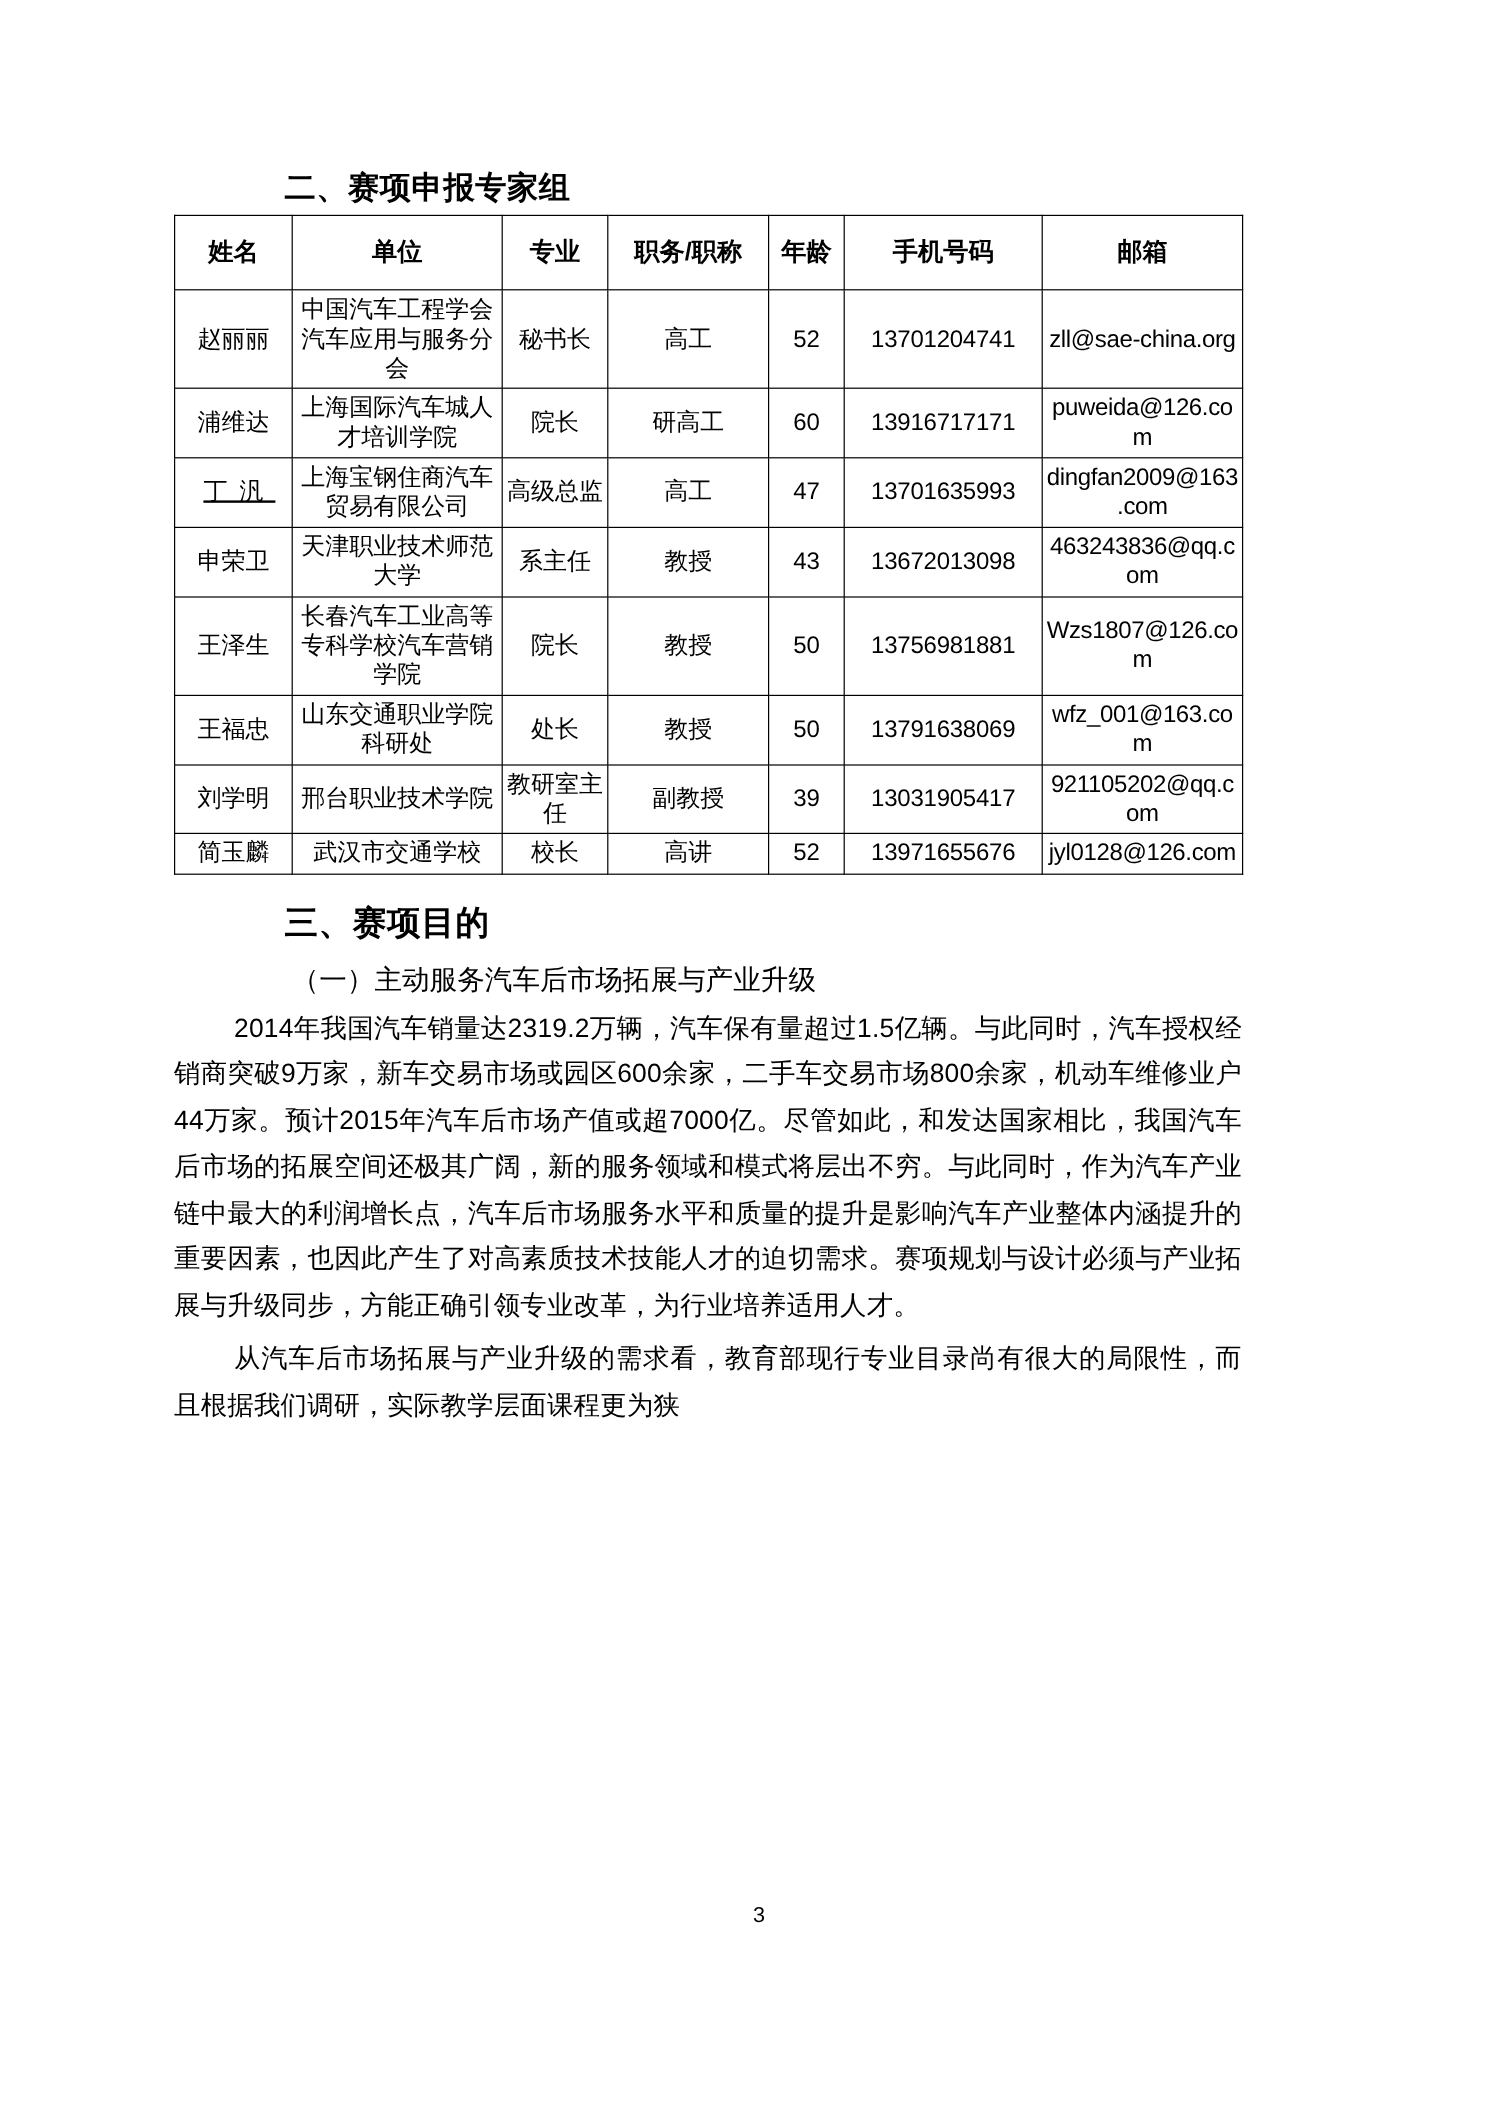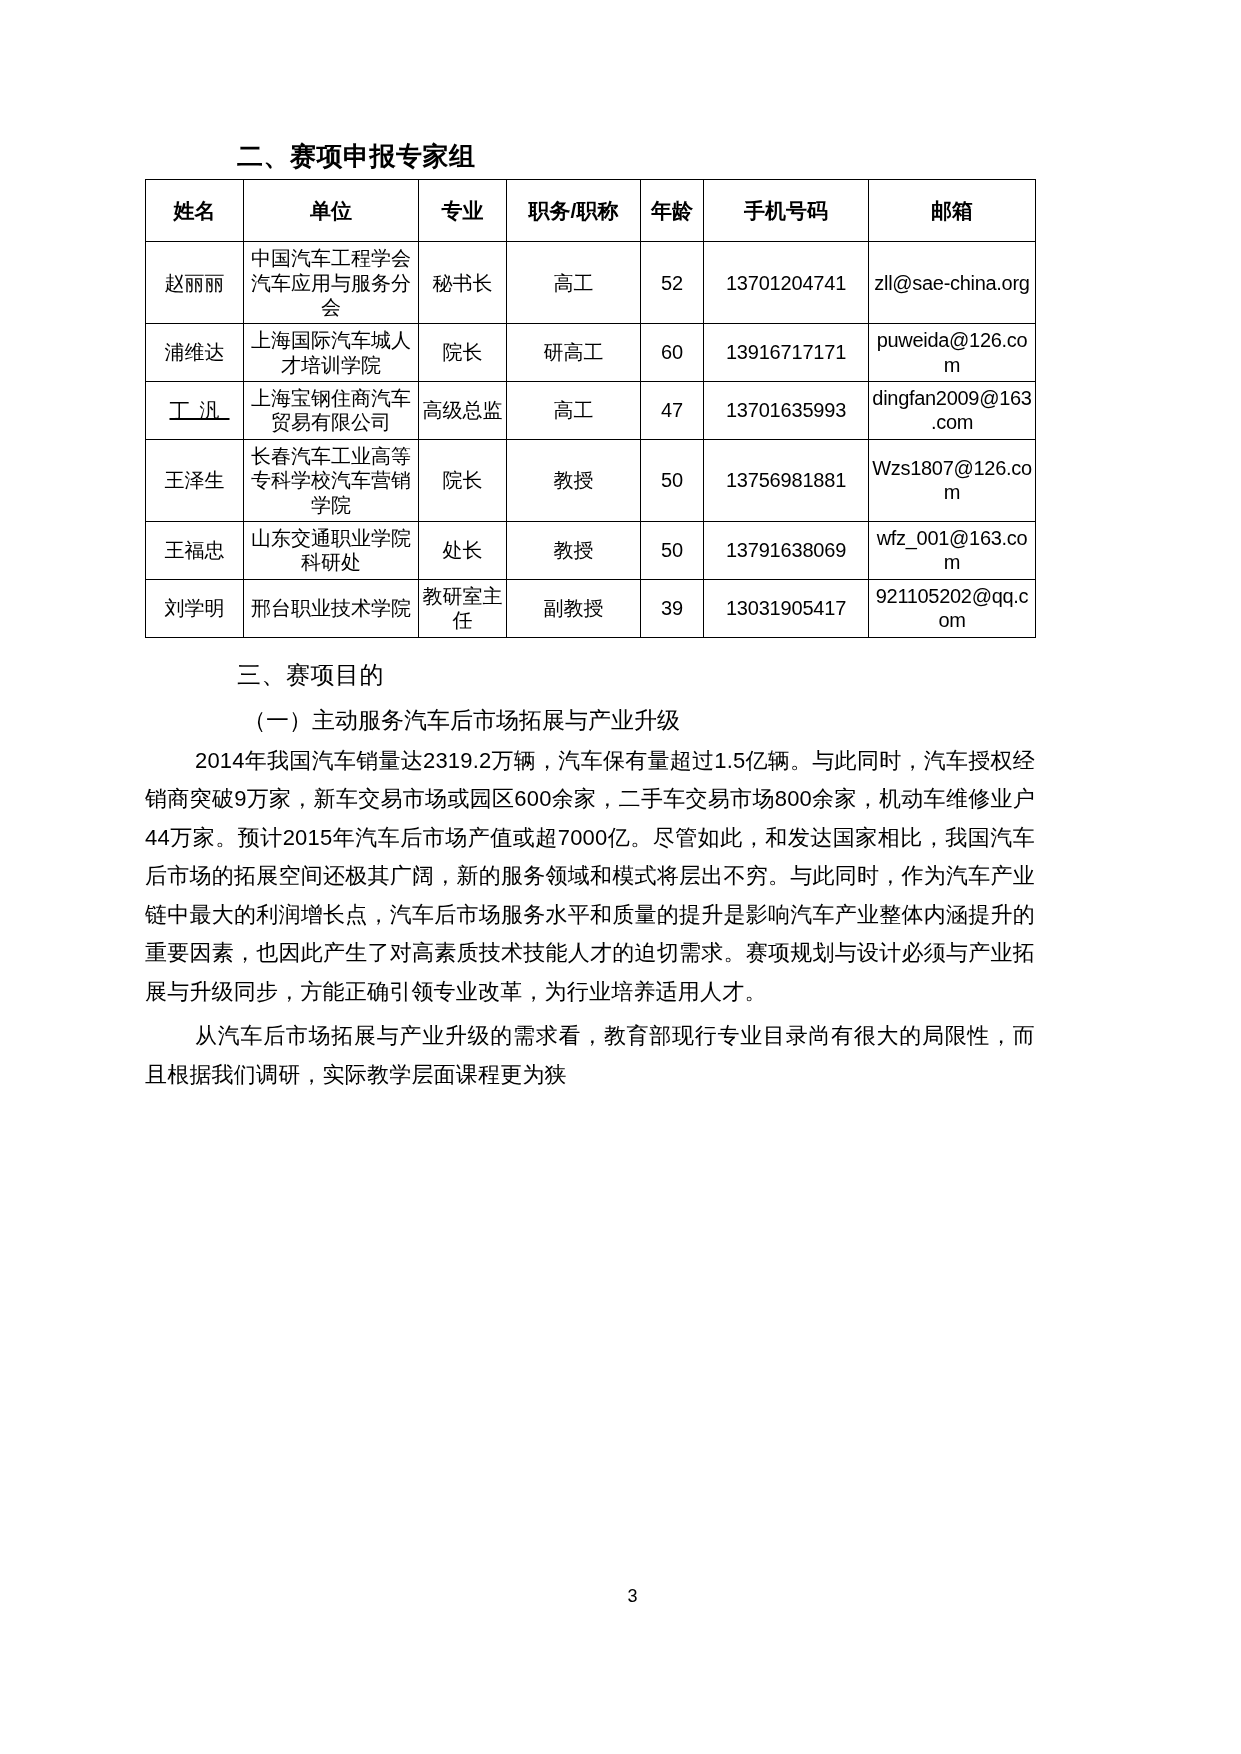--- a/index.html
+++ b/index.html
@@ -33,22 +33,22 @@
   
   .h-section {
     font-size: 26px;
     font-weight: bold;
     letter-spacing: 0.5px;
     margin: 0 0 6px 0;
     padding-left: 92px;
     line-height: 1.25;
   }
   .h-section-b {
-    font-size: 24px;
-    font-weight: normal;
+    font-size: 28px;
+    font-weight: bold;
     letter-spacing: 0.5px;
     margin: 22px 0 6px 0;
     padding-left: 92px;
     line-height: 1.25;
   }
   .h-sub {
     font-size: 23px;
     font-weight: normal;
     margin: 14px 0 6px 0;
     padding-left: 98px;
@@ -166,20 +166,29 @@
         <tr>
           <td class="cn name-spaced">丁汎</td>
           <td class="cn">上海宝钢住商汽车贸易有限公司</td>
           <td class="cn">高级总监</td>
           <td class="cn">高工</td>
           <td class="num">47</td>
           <td class="num">13701635993</td>
           <td class="mail">dingfan2009@163.com</td>
         </tr>
         <tr>
+          <td class="cn">申荣卫</td>
+          <td class="cn">天津职业技术师范大学</td>
+          <td class="cn">系主任</td>
+          <td class="cn">教授</td>
+          <td class="num">43</td>
+          <td class="num">13672013098</td>
+          <td class="mail">463243836@qq.com</td>
+        </tr>
+        <tr>
           <td class="cn">王泽生</td>
           <td class="cn">长春汽车工业高等专科学校汽车营销学院</td>
           <td class="cn">院长</td>
           <td class="cn">教授</td>
           <td class="num">50</td>
           <td class="num">13756981881</td>
           <td class="mail">Wzs1807@126.com</td>
         </tr>
         <tr>
           <td class="cn">王福忠</td>
@@ -192,20 +201,29 @@
         </tr>
         <tr>
           <td class="cn">刘学明</td>
           <td class="cn">邢台职业技术学院</td>
           <td class="cn">教研室主任</td>
           <td class="cn">副教授</td>
           <td class="num">39</td>
           <td class="num">13031905417</td>
           <td class="mail">921105202@qq.com</td>
         </tr>
+        <tr>
+          <td class="cn">简玉麟</td>
+          <td class="cn">武汉市交通学校</td>
+          <td class="cn">校长</td>
+          <td class="cn">高讲</td>
+          <td class="num">52</td>
+          <td class="num">13971655676</td>
+          <td class="mail">jyl0128@126.com</td>
+        </tr>
       </tbody>
     </table>
 
     <h2 class="h-section-b">三、赛项目的</h2>
 
     <h3 class="h-sub">（一）主动服务汽车后市场拓展与产业升级</h3>
 
     <p class="body">2014年我国汽车销量达2319.2万辆，汽车保有量超过1.5亿辆。与此同时，汽车授权经销商突破9万家，新车交易市场或园区600余家，二手车交易市场800余家，机动车维修业户44万家。预计2015年汽车后市场产值或超7000亿。尽管如此，和发达国家相比，我国汽车后市场的拓展空间还极其广阔，新的服务领域和模式将层出不穷。与此同时，作为汽车产业链中最大的利润增长点，汽车后市场服务水平和质量的提升是影响汽车产业整体内涵提升的重要因素，也因此产生了对高素质技术技能人才的迫切需求。赛项规划与设计必须与产业拓展与升级同步，方能正确引领专业改革，为行业培养适用人才。</p>
 
 

